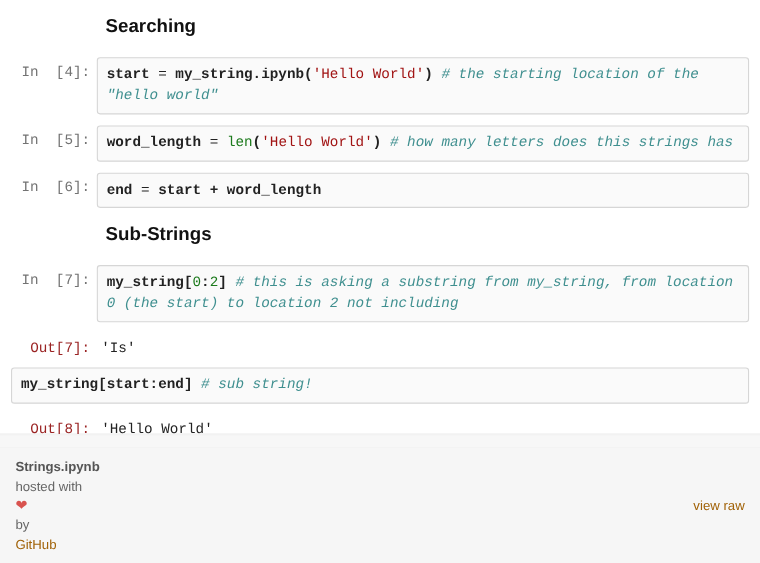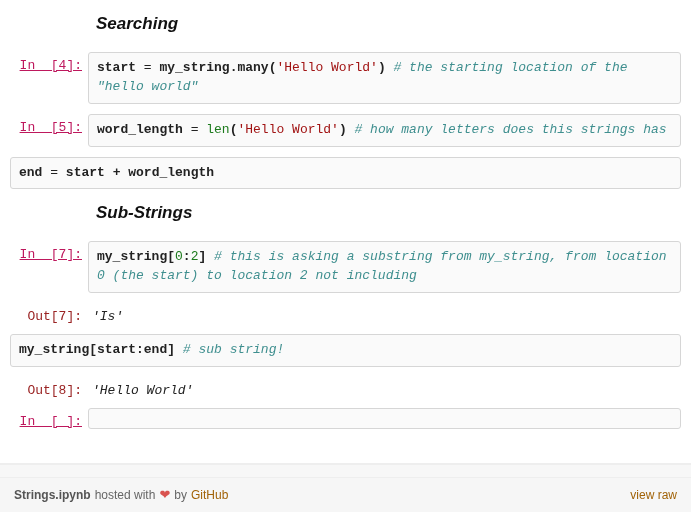--- a/index.html
+++ b/index.html
@@ -40,38 +40,37 @@
   .hscroll-inner { width: 120%; height: 1px; }
   .hscroll::-webkit-scrollbar { height: 14px; }
   .hscroll::-webkit-scrollbar-track { background: #f7f7f7; }
   .hscroll::-webkit-scrollbar-thumb { background: #d7d7d7; border-radius: 8px; }
 
   .heading {
     font-size: 17px;
     font-weight: bold;
     color: #111;
     margin: 14px 0 18px 92px;
-    font-style: italic;
   }
 
   .cell {
     display: flex;
     align-items: stretch;
     margin: 8px 6px 10px 6px;
   }
   .prompt {
     width: 78px;
     flex: 0 0 78px;
     text-align: right;
     padding: 6px 6px 0 0;
     font-family: "Courier New", monospace;
     font-size: 13px;
     white-space: pre;
   }
-  .prompt.in  { color: #be185d; text-decoration: underline; }
+  .prompt.in  { color: #737373; }
   .prompt.out { color: #9a2323; }
   .code-box {
     flex: 1 1 auto;
     border: 1px solid #d6d6d6;
     border-radius: 3px;
     background: #fafafa;
     padding: 6px 8px;
     font-family: "Courier New", monospace;
     font-size: 13px;
     line-height: 1.45;
@@ -80,64 +79,64 @@
     word-break: break-word;
     min-height: 18px;
   }
   .output-text {
     flex: 1 1 auto;
     padding: 6px 8px 0 4px;
     font-family: "Courier New", monospace;
     font-size: 13px;
     color: #222;
     white-space: pre-wrap;
-    font-style: italic;
   }
   .tok-var { color: #222; font-weight: bold; }
   .tok-eq  { color: #222; }
   .tok-builtin { color: #1c7a1c; }
   .tok-str { color: #a11313; }
   .tok-comment { color: #3f8f8f; font-style: italic; }
   .tok-num { color: #1c7a1c; }
 
   .footer {
     display: flex;
     align-items: center;
     justify-content: space-between;
     padding: 10px 14px;
     background: #f6f6f6;
     font-size: 12px;
     color: #666;
   }
-  .footer .left { display: flex; align-items: flex-start; gap: 4px; }
+  .footer .left { display: flex; align-items: flex-start; gap: 4px; flex-direction: column; }
   .footer a { color: #a16207; text-decoration: none; }
   .footer .fname { font-weight: bold; color: #555; }
   .heart { color: #d9534f; font-size: 13px; line-height: 1; }
   .viewraw { color: #666; }
 </style>
 </head>
 <body>
 
 <div class="viewport">
 
   <div class="nb-scroll">
 
     <div class="heading">Searching</div>
 
     <div class="cell">
       <div class="prompt in">In  [4]:</div>
-      <div class="code-box"><span class="tok-var">start </span><span class="tok-eq">=</span><span class="tok-var"> my_string.many(</span><span class="tok-str">'Hello World'</span><span class="tok-var">) </span><span class="tok-comment"># the starting location of the "hello world"</span></div>
+      <div class="code-box"><span class="tok-var">start </span><span class="tok-eq">=</span><span class="tok-var"> my_string.ipynb(</span><span class="tok-str">'Hello World'</span><span class="tok-var">) </span><span class="tok-comment"># the starting location of the "hello world"</span></div>
     </div>
 
     <div class="cell">
       <div class="prompt in">In  [5]:</div>
       <div class="code-box"><span class="tok-var">word_length </span><span class="tok-eq">=</span><span> </span><span class="tok-builtin">len</span><span class="tok-var">(</span><span class="tok-str">'Hello World'</span><span class="tok-var">) </span><span class="tok-comment"># how many letters does this strings has</span></div>
     </div>
 
     <div class="cell">
+      <div class="prompt in">In  [6]:</div>
       <div class="code-box"><span class="tok-var">end </span><span class="tok-eq">=</span><span class="tok-var"> start + word_length</span></div>
     </div>
 
     <div class="heading">Sub-Strings</div>
 
     <div class="cell">
       <div class="prompt in">In  [7]:</div>
       <div class="code-box"><span class="tok-var">my_string[</span><span class="tok-num">0</span><span class="tok-var">:</span><span class="tok-num">2</span><span class="tok-var">] </span><span class="tok-comment"># this is asking a substring from my_string, from location 0 (the start) to location 2 not including</span></div>
     </div>
 

